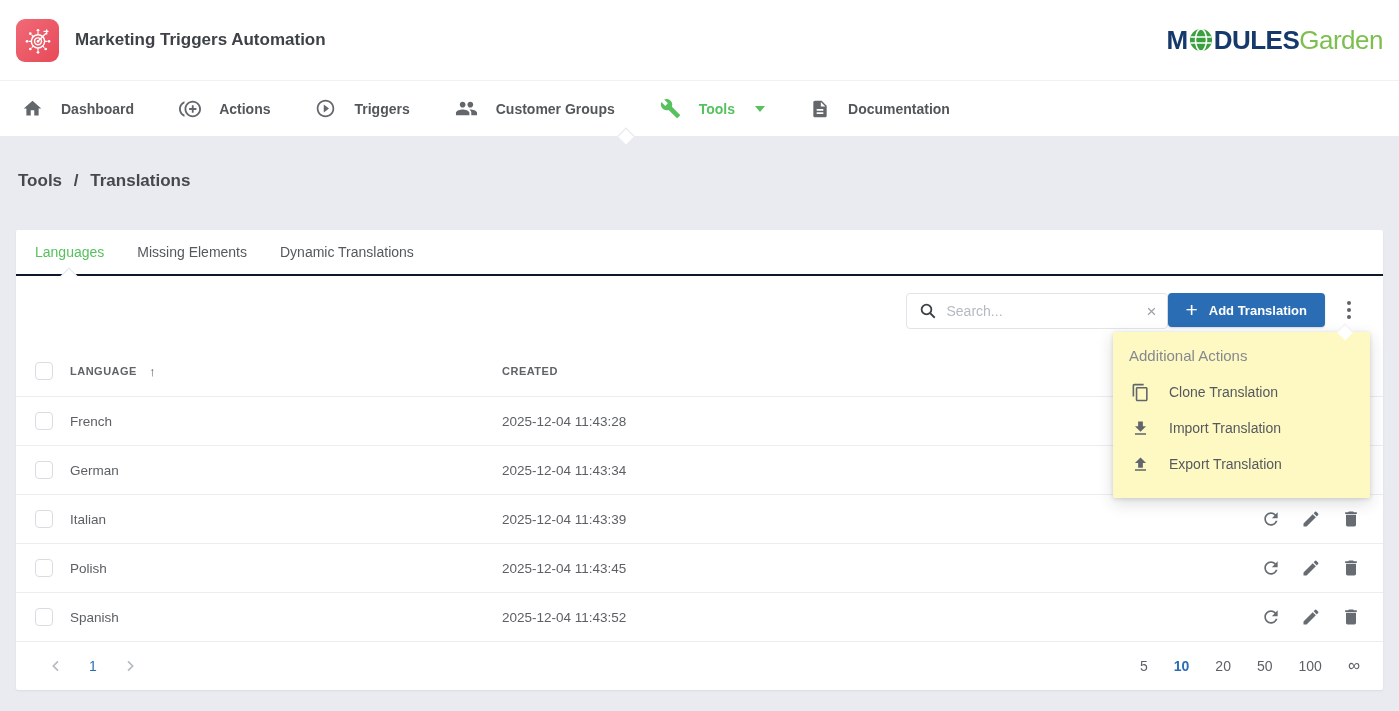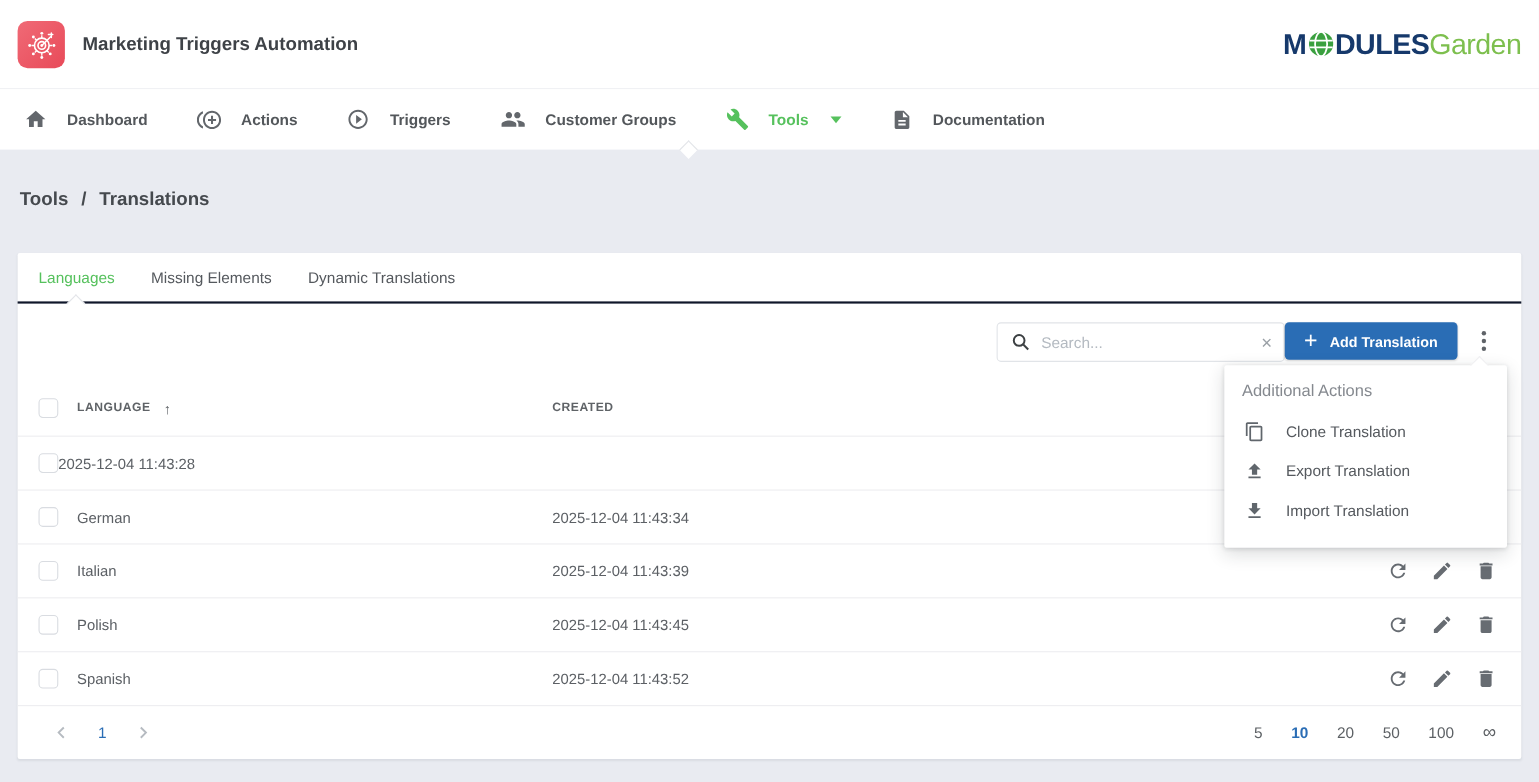--- a/index.html
+++ b/index.html
@@ -86,21 +86,21 @@
     padding:0 23px 0 32px; }
   .pg-nav { display:flex; align-items:center; gap:25px; }
   .pg-chev { display:flex; cursor:pointer; }
   .pg-num { font-size:14px; color:#2a6db5; cursor:pointer; }
   .pg-sizes { margin-left:auto; display:flex; align-items:center; gap:26px; }
   .pg-size { font-size:14px; color:#5d6165; cursor:pointer; }
   .pg-size.active { color:#2a6db5; font-weight:bold; }
   .pg-inf { font-size:17px; }
   
   .menu {
-    position:absolute; left:1113px; top:332px; width:257px; height:166px; background:#ffffff; z-index:30;
+    position:absolute; left:1113px; top:332px; width:257px; height:166px; background:#fef9c3; z-index:30;
     border-radius:2px; box-shadow:0 1px 4px rgba(30,35,45,.14), 0 5px 16px rgba(30,35,45,.16);
   }
   .menu-notch { top:-6px; left:226px; border-color:#f0f0f2; }
   .menu-title { padding:15px 16px 10px 16px; font-size:15px; color:#85898f; }
   .menu-item { height:36px; display:flex; align-items:center; padding-left:18px; gap:19px; cursor:pointer; }
   .menu-item .mi-lbl { font-size:14px; color:#55595e; }
 </style>
 </head>
 <body>
 
@@ -238,20 +238,23 @@
       <div class="cb"></div>
       <div class="cell-lang-wrap">
         <span class="th-label">LANGUAGE</span>
         <span class="sort-arrow">↑</span>
       </div>
       <span class="th-label">CREATED</span>
     </div>
 
     <div class="t-row">
       <div class="cb"></div>
+      <div class="cell-lang-wrap">
+          <span class="lang">French</span>
+        </div>
       <span class="created">2025-12-04 11:43:28</span>
       <div class="row-actions">
         <button class="icon-btn">
             <svg width="20" height="20" viewBox="0 0 24 24" fill="#676c72">
               <path d="M17.65 6.35C16.2 4.9 14.21 4 12 4c-4.42 0-7.99 3.58-8 8s3.57 8 8 8c3.73 0 6.84-2.55 7.73-6h-2.08c-.82 2.33-3.04 4-5.65 4-3.31 0-6-2.69-6-6s2.69-6 6-6c1.66 0 3.14.69 4.22 1.78L13 11h7V4l-2.35 2.35z"></path>
             </svg>
           </button>
         <button class="icon-btn">
             <svg width="20" height="20" viewBox="0 0 24 24" fill="#676c72">
               <path d="M3 17.25V21h3.75L17.81 9.94l-3.75-3.75L3 17.25zM20.71 7.04c.39-.39.39-1.02 0-1.41l-2.34-2.34a.9959.9959 0 0 0-1.41 0l-1.83 1.83 3.75 3.75 1.83-1.83z"></path>
@@ -394,25 +397,25 @@
     <div class="notch menu-notch"></div>
     <div class="menu-title">Additional Actions</div>
     <div class="menu-item">
       <svg width="19" height="19" viewBox="0 0 24 24" fill="#60666c">
         <path d="M16 1H4c-1.1 0-2 .9-2 2v14h2V3h12V1zm3 4H8c-1.1 0-2 .9-2 2v14c0 1.1.9 2 2 2h11c1.1 0 2-.9 2-2V7c0-1.1-.9-2-2-2zm0 16H8V7h11v14z"></path>
       </svg>
       <span class="mi-lbl">Clone Translation</span>
     </div>
     <div class="menu-item">
       <svg width="19" height="19" viewBox="0 0 24 24" fill="#60666c">
-        <path d="M9 16h6v-6h4l-7-7-7 7h4zm-4 2v2h14v-2H5z"></path>
-      </svg>
-      <span class="mi-lbl">Export Translation</span>
+        <path d="M19 9h-4V3H9v6H5l7 7 7-7zM5 18v2h14v-2H5z"></path>
+      </svg>
+      <span class="mi-lbl">Import Translation</span>
     </div>
     <div class="menu-item">
       <svg width="19" height="19" viewBox="0 0 24 24" fill="#60666c">
-        <path d="M19 9h-4V3H9v6H5l7 7 7-7zM5 18v2h14v-2H5z"></path>
-      </svg>
-      <span class="mi-lbl">Import Translation</span>
+        <path d="M9 16h6v-6h4l-7-7-7 7h4zm-4 2v2h14v-2H5z"></path>
+      </svg>
+      <span class="mi-lbl">Export Translation</span>
     </div>
   </div>
 
 </div>
 
 </body></html>

